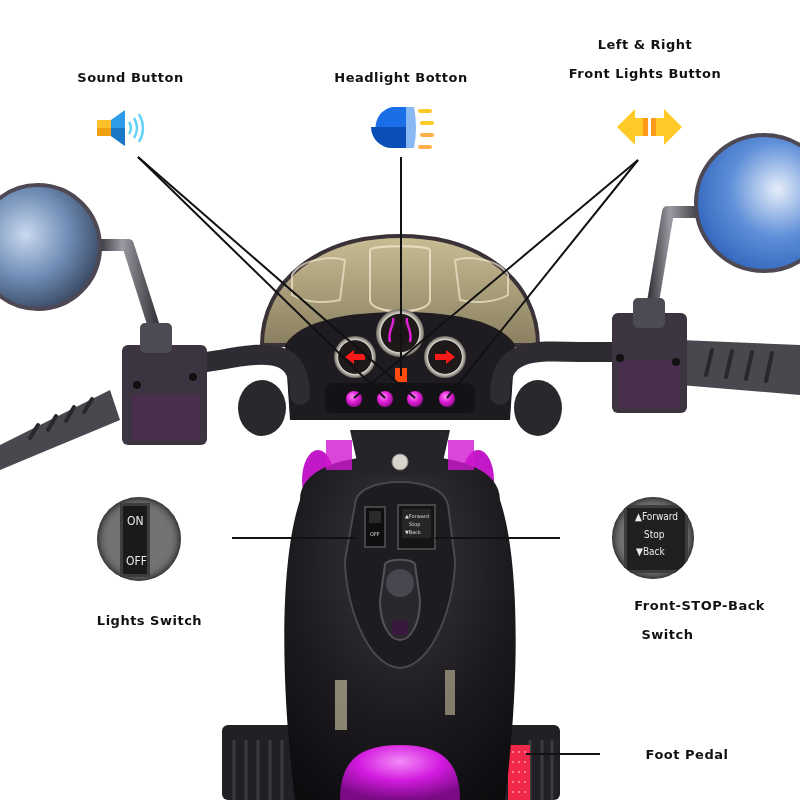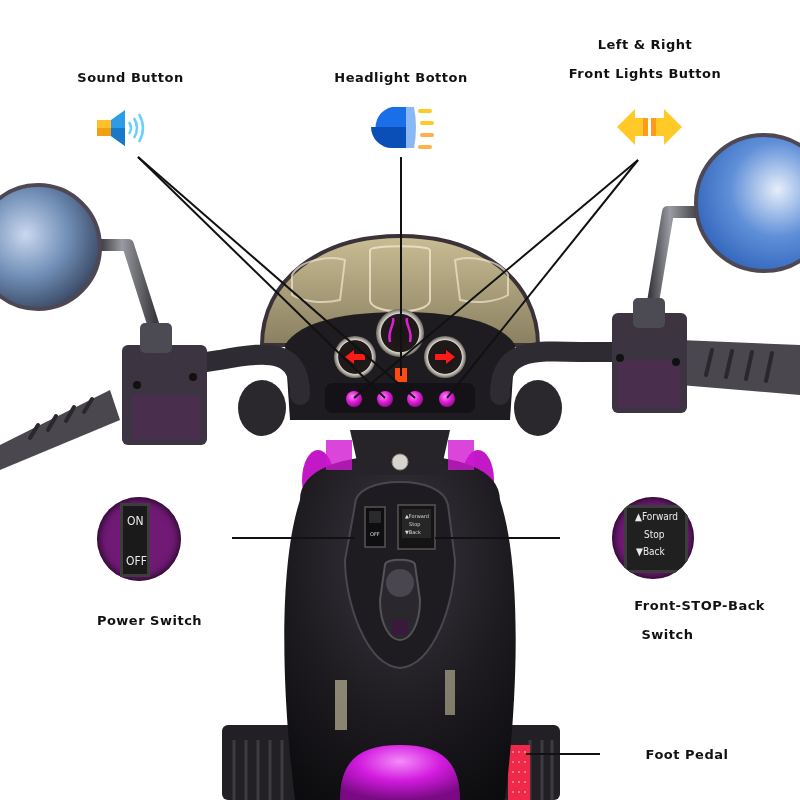--- a/index.html
+++ b/index.html
@@ -1,19 +1,19 @@
 <!DOCTYPE html>
 <html><head>
 <meta charset="utf-8">
 <style>
   html,body{margin:0;padding:0;background:#ffffff;}
   body{width:800px;height:800px;position:relative;overflow:hidden;font-family:"DejaVu Sans","Liberation Sans",sans-serif;}
   .label{position:absolute;font-weight:bold;color:#111111;font-size:13px;text-align:center;letter-spacing:0.5px;line-height:29px;white-space:nowrap;}
   svg.scene{position:absolute;left:0;top:0;}
-  .callout-circle{position:absolute;border-radius:50%;background:#701a75;overflow:hidden;box-shadow:inset 0 0 10px #000;}
+  .callout-circle{position:absolute;border-radius:50%;background:#737373;overflow:hidden;box-shadow:inset 0 0 10px #000;}
   .switch-face{position:absolute;background:#1a1a1a;border:3px solid #3d3d3d;}
   .switch-text{position:absolute;color:#eaeaea;font-family:"DejaVu Sans Condensed","DejaVu Sans",sans-serif;font-size:12px;}
   .mini-text{position:absolute;color:#dcdcdc;font-size:5px;}
 </style>
 </head>
 <body>
 
 <svg class="scene" width="800" height="800" viewBox="0 0 800 800">
   <defs>
     <radialGradient id="mirrorL" cx="40%" cy="40%" r="70%">
@@ -223,21 +223,21 @@
     <rect x="26" y="10" width="5" height="18" fill="#ff9a1a"></rect>
     <polygon points="65,19 47,1 47,10 35,10 35,28 47,28 47,37" fill="#ffc928"></polygon>
     <rect x="34" y="10" width="5" height="18" fill="#ff9a1a"></rect>
   </svg>
 </div>
 
 <div class="label" style="left:48px;top:63px;width:165px;">Sound Button</div>
 <div class="label" style="left:296px;top:63px;width:210px;">Headlight Botton</div>
 <div class="label" style="left:520px;top:30px;width:250px;">Left &amp; Right</div>
 <div class="label" style="left:520px;top:59px;width:250px;">Front Lights Button</div>
-<div class="label" style="left:72px;top:606px;width:155px;">Power Switch</div>
+<div class="label" style="left:72px;top:606px;width:155px;">Lights Switch</div>
 <div class="label" style="left:570px;top:591px;width:195px;text-align:right;">Front-STOP-Back</div>
 <div class="label" style="left:570px;top:620px;width:195px;">Switch</div>
 <div class="label" style="left:612px;top:740px;width:150px;">Foot Pedal</div>
 
 <div class="callout-circle" style="left:97px;top:497px;width:84px;height:84px;">
   <div class="switch-face" style="left:23px;top:6px;width:24px;height:68px;"></div>
   <div class="switch-text" style="left:30px;top:17px;">ON</div>
   <div class="switch-text" style="left:29px;top:57px;">OFF</div>
 </div>
 

